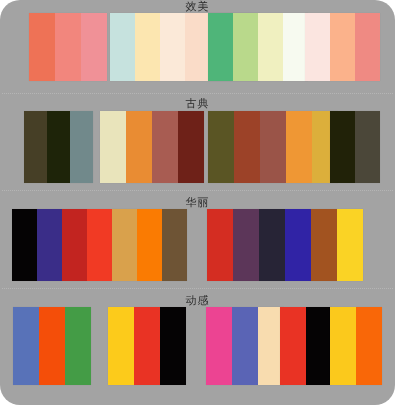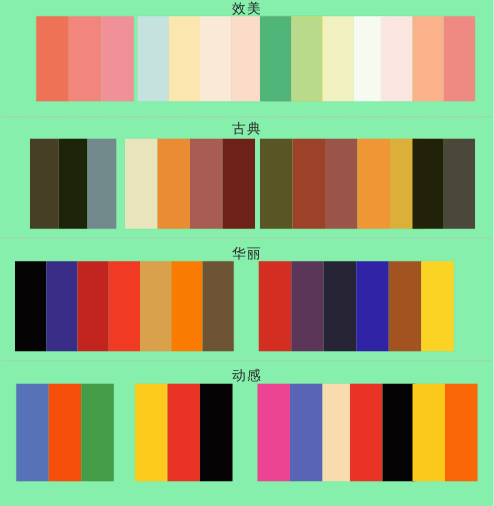--- a/index.html
+++ b/index.html
@@ -11,21 +11,22 @@
     width: 395px;
     height: 405px;
     overflow: hidden;
     font-family: "DejaVu Sans", "Liberation Sans", sans-serif;
     position: relative;
   }
   .sheet {
     width: 395px;
     height: 405px;
     position: relative;
-    background: #86efac;
+    background: #a3a3a3;
+    border-radius: 20px;
   }
   .row {
     position: absolute;
     left: 0;
     width: 395px;
   }
   .row-title {
     text-align: center;
     font-size: 11px;
     color: #2b2b2b;

